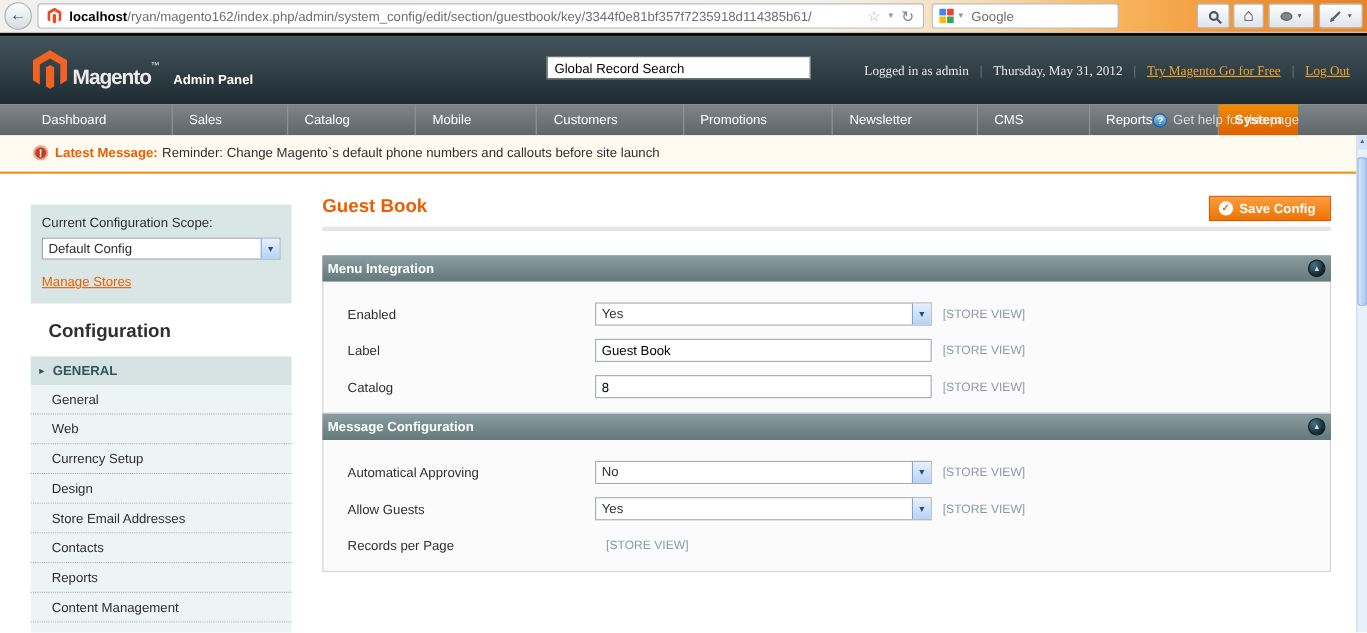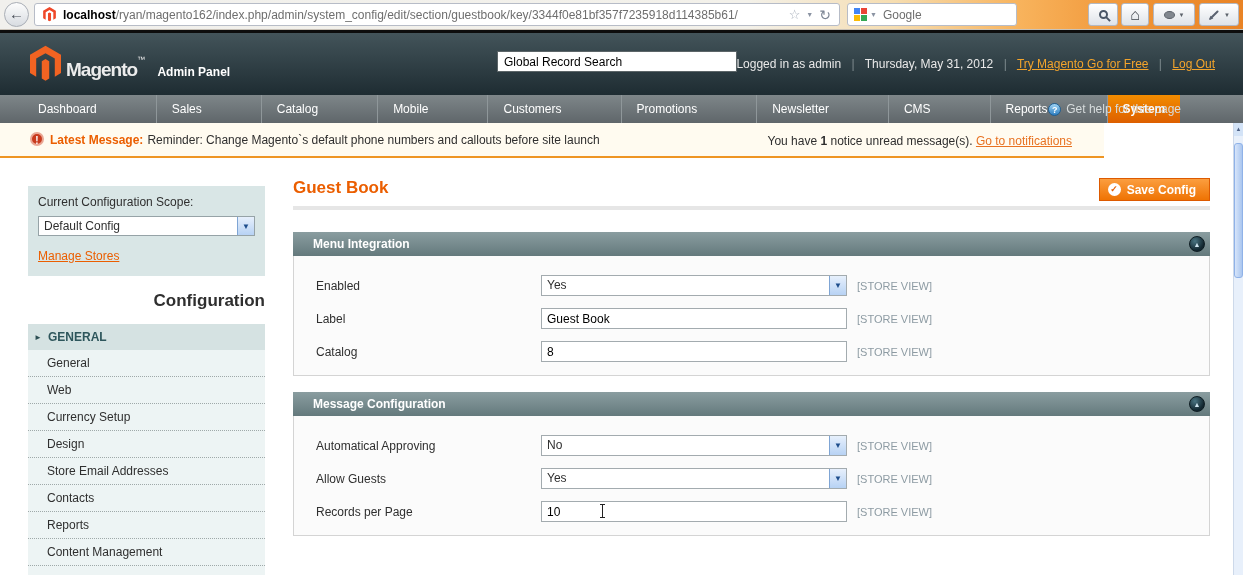--- a/index.html
+++ b/index.html
@@ -44,78 +44,78 @@
   
   #mage-header { position:absolute; left:0; top:30px; width:1243px; height:65px;
     background:linear-gradient(#43545a,#1e2c32); border-top:3px solid #0d0d0d; }
   .mlogo { position:absolute; left:30px; top:9px; }
   .brand { position:absolute; left:66px; top:22px; color:#ececec; white-space:nowrap; }
   .brand .nm { font-size:19px; font-weight:bold; letter-spacing:-1px; }
   .brand .tm { font-size:8px; vertical-align:14px; }
   .brand .ap { font-size:12px; font-weight:bold; color:#fff; margin-left:9px; }
   .gsearch { position:absolute; left:497px; top:18px; width:240px; height:21px; border:1px solid #5c6568;
     font:12px "Liberation Sans",sans-serif; padding:2px 6px; color:#000; background:#fff; }
-  .hdr-right { position:absolute; right:28px; top:24px; color:#e9e9e9; white-space:nowrap; }
+  .hdr-right { position:absolute; right:16px; top:24px; color:#e9e9e9; white-space:nowrap;font-family:Liberation Serif, serif; }
   .hdr-right .sep { color:#7d898d; margin:0 7px; }
   .hdr-link { color:#f3a42c; text-decoration:underline; cursor:pointer; }
 
   
   #nav { position:absolute; left:0; top:95px; width:1243px; height:28px;
     background:linear-gradient(#7e8689,#5f666a); display:flex; padding-left:23px; }
   .nav-item { line-height:28px; padding:0 15px; color:#fff; cursor:pointer; white-space:nowrap; }
   .nav-item + .nav-item { border-left:1px solid #8f979a;margin-left:44px; }
   .nav-item.active { background:linear-gradient(#f28c00,#dd5f00); font-weight:bold; }
   .help { position:absolute; right:62px; top:0; line-height:28px; color:#d7dcdd; cursor:pointer; }
   .help-ic { display:inline-block; width:13px; height:13px; border-radius:50%; margin:0 5px -2px 0;
     background:linear-gradient(#9fd4f5,#2f7fc1); border:1px solid #1e5e93; color:#fff;
     font-size:9px; font-weight:bold; text-align:center; line-height:13px; }
 
   
-  #msgbar { position:absolute; left:0; top:123px; width:1104px; height:35px; background:#fffbf0;
+  #msgbar { position:absolute; left:0; top:123px; width:1243px; height:35px; background:#fffbf0;
     border-bottom:2px solid #ee9523; }
   .msg-left { position:absolute; left:30px; top:9px; white-space:nowrap; }
   .alert-ic { display:inline-block; width:14px; height:14px; border-radius:50%; background:#c83b1e;
     border:2px solid #eaa globalization; border:2px solid #eaa794; color:#fff; font-size:10px; font-weight:bold;
     text-align:center; line-height:13px; margin:0 6px -4px 0; }
   .msg-label { color:#eb5e00; font-weight:bold; margin-right:4px; }
   .msg-right { position:absolute; right:32px; top:11px; white-space:nowrap; }
   .msg-link { color:#e87222; text-decoration:underline; cursor:pointer; }
 
   
   #sidebar { position:absolute; left:28px; top:186px; width:237px; }
   .scope-box { background:#d9e6e6; padding:9px 10px 13px; }
   .scope-label { margin-bottom:7px; }
   .fake-select { height:20px; background:#fff; border:1px solid #96a3a7; display:flex; cursor:pointer;gap:40px; }
   .fs-val { flex:1; padding:2px 5px; white-space:nowrap; overflow:hidden; }
   .fs-arrow { width:17px; background:linear-gradient(#e7f0fc,#b7d2f4); border-left:1px solid #7fa5d4;
     color:#1f4e8c; font-size:8px; text-align:center; line-height:19px; }
   .manage-link { display:inline-block; margin-top:13px; color:#eb5e00; text-decoration:underline; cursor:pointer; }
-  .side-title { margin:15px 0 0 16px; font-size:17px; font-weight:bold; color:#2f2f2f;text-align:right; }
+  .side-title { margin:15px 0 0 16px; font-size:17px; font-weight:bold; color:#2f2f2f; }
   .menu { margin-top:13px; }
   .menu-head { height:26px; background:#d5e2e2; display:flex; align-items:center; padding-left:20px;
     font-weight:bold; color:#2e565c; position:relative; cursor:pointer; }
   .menu-head .arr { position:absolute; left:6px; font-size:8px; color:#2d4f54; }
   .menu-item { height:27px; line-height:26px; background:#edf4f4; padding-left:19px; color:#2f2f2f;
     border-bottom:1px dotted #9fa9a9; cursor:pointer; }
   .menu-tail { height:15px; background:#edf4f4; }
 
   
   #main { position:absolute; left:293px; top:178px; width:917px; }
   .title-row { position:relative; height:26px; }
   .page-title { font-size:17px; font-weight:bold; color:#eb5e00; }
   .save-btn { position:absolute; right:0; top:0; height:23px; padding:0 13px 0 8px;
     background:linear-gradient(#fb9e3f,#ef7303); border:1px solid #dd5a00; color:#fff;
     font:bold 12px "Liberation Sans",sans-serif; display:flex; align-items:center; gap:6px; cursor:pointer; }
   .check-ic { width:13px; height:13px; border-radius:50%; background:#fff; color:#e55e00;
     font-size:9px; font-weight:bold; text-align:center; line-height:13px; }
   .divider { height:4px; background:#e6e6e6; margin-top:2px; }
   .section { margin-top:22px; }
-  .section + .section { margin-top:16px; }
+  .section + .section { margin-top:0; }
   .sec-head { height:24px; background:linear-gradient(#8a9da0,#64797c); color:#fff; font-weight:bold;
-    line-height:24px; padding-left:20px; position:relative; }
+    line-height:24px; padding-left:5px; position:relative; }
   .collapse-btn { position:absolute; right:5px; top:4px; width:16px; height:16px; border-radius:50%;
     background:radial-gradient(circle at 35% 30%, #4a7482, #132730 68%); border:1px solid #0d1c22;
     color:#cfe4ef; font-size:7px; text-align:center; line-height:15px; cursor:pointer; }
   .fieldset { border:1px solid #d4d4d4; border-top:none; background:#fbfbfb; padding:19px 0 13px 22px; }
   .frow { display:flex; align-items:center; height:21px; margin-bottom:12px; }
   .frow:last-child { margin-bottom:0; }
   .flabel { width:225px; }
   .fctrl { width:306px; position:relative; }
   .fctrl .fake-select { height:21px; border-color:#a3abaf; }
   .fctrl .fs-arrow { line-height:20px; }
@@ -209,26 +209,20 @@
   <div class="nav-item active">System</div>
   <div class="help">
     <span class="help-ic">?</span><span>Get help for this page</span>
   </div>
 </div>
 
 <div id="msgbar">
   <div class="msg-left">
     <span class="alert-ic">!</span><span class="msg-label">Latest Message:</span><span>Reminder: Change Magento`s default phone numbers and callouts before site launch</span>
   </div>
-  <div class="msg-right">
-    <span>You have</span>
-    <b>1</b>
-    <span>notice unread message(s).</span>
-    <span class="msg-link">Go to notifications</span>
-  </div>
 </div>
 
 <div id="sidebar">
   <div class="scope-box">
     <div class="scope-label">Current Configuration Scope:</div>
     <div class="fake-select">
       <span class="fs-val">Default Config</span>
       <span class="fs-arrow">▼</span>
     </div>
     <span class="manage-link">Manage Stores</span>
@@ -315,26 +309,20 @@
         <span class="fctrl">
           <span class="fake-select">
             <span class="fs-val">Yes</span>
             <span class="fs-arrow">▼</span>
           </span>
         </span>
         <span class="scope">[STORE VIEW]</span>
       </div>
       <div class="frow">
         <span class="flabel">Records per Page</span>
-        <span class="fctrl">
-          <input class="text" value="10" style="">
-          <span class="ibeam">
-              <b></b>
-            </span>
-        </span>
         <span class="scope">[STORE VIEW]</span>
       </div>
     </div>
   </div>
 </div>
 
 <div id="scrollbar">
   <div class="sb-up">▲</div>
   <div class="sb-thumb"></div>
 </div>

